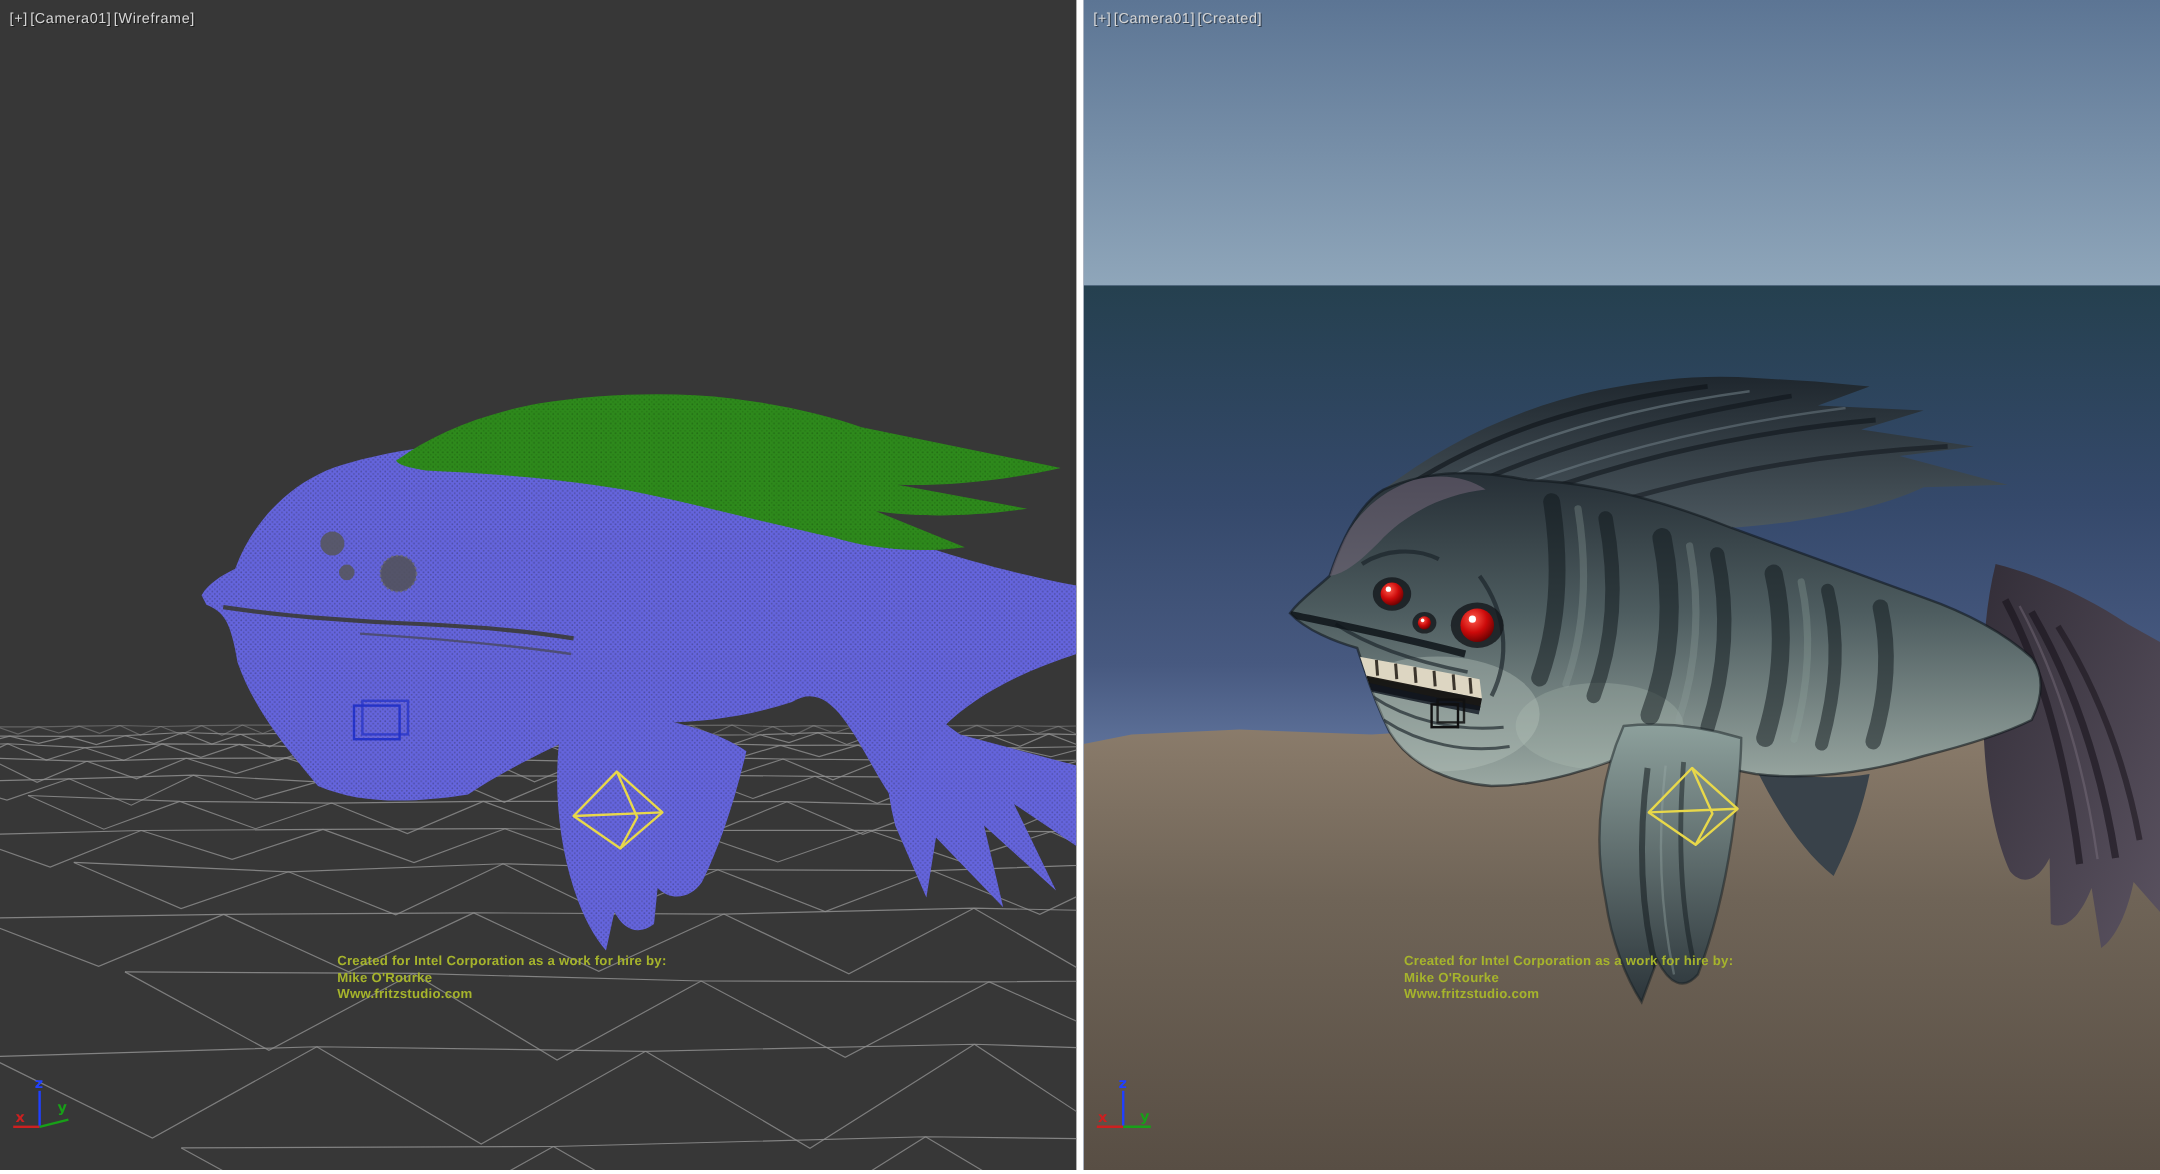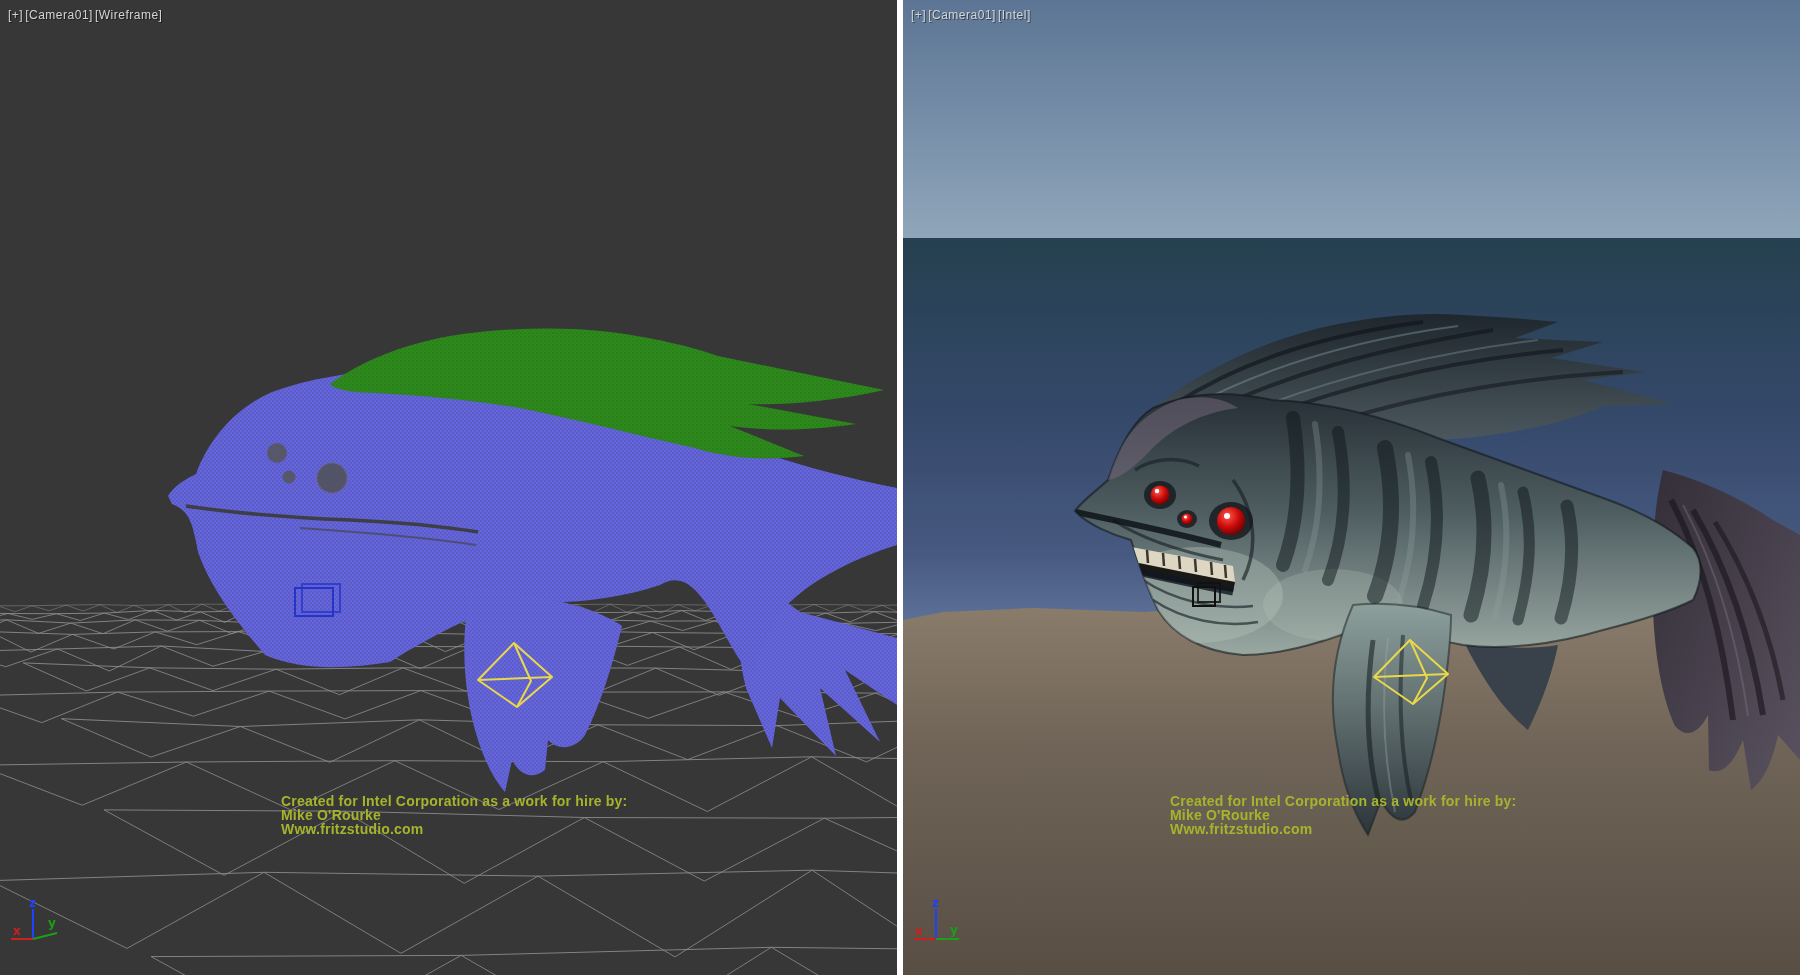--- a/index.html
+++ b/index.html
@@ -6,21 +6,21 @@
   .stage{position:relative;width:1800px;height:978px;background:#ffffff;overflow:hidden;
          font-family:"Liberation Sans", sans-serif;}
   .viewport{position:absolute;top:0;height:975px;width:897px;overflow:hidden;}
   .viewport.left{left:0;background:var(--left-bg,#373737);}
   .viewport.right{left:903px;background:#35496b;}
   .scene{position:absolute;left:0;top:0;width:897px;height:975px;display:block;}
   .vp-label{position:absolute;left:8px;top:8px;display:flex;gap:2px;
             font-size:12px;letter-spacing:.5px;color:var(--label-text,#d4d4d4);
             text-shadow:1px 1px 0 rgba(0,0,0,.45);user-select:none;}
   .vp-label span{cursor:pointer;}
-  .credit{position:absolute;font-size:14px;font-weight:bold;line-height:14px;
+  .credit{position:absolute;font-size:11px;font-weight:bold;line-height:14px;
           color:var(--credit-text,#a6b42c);white-space:nowrap;letter-spacing:.2px;}
   .credit-left{left:281px;top:794px;}
   .credit-right{left:267px;top:794px;}
   .tripod{position:absolute;left:6px;bottom:18px;width:70px;height:60px;overflow:visible;}
   .ax{font-size:12px;font-weight:bold;font-family:"DejaVu Sans", sans-serif;}
   .ax-x{fill:var(--axis-x,#cc2020);}
   .ax-y{fill:var(--axis-y,#18a018);}
   .ax-z{fill:var(--axis-z,#2040ff);}
   .axis-line-x{stroke:var(--axis-x,#cc2020);stroke-width:2;}
   .axis-line-y{stroke:var(--axis-y,#18a018);stroke-width:2;}
@@ -376,21 +376,21 @@
       <g class="octa">
         <path d="M 507 640 L 545 674 L 510 704 L 471 677 Z"></path>
         <path d="M 471 677 L 545 674"></path>
         <path d="M 507 640 L 524 678 L 510 704"></path>
       </g>
     </svg>
 
     <div class="vp-label">
       <span>[+]</span>
       <span>[Camera01]</span>
-      <span>[Intel]</span>
+      <span>[Created]</span>
     </div>
 
     <div class="credit credit-right">
       <div>Created for Intel Corporation as a work for hire by:</div>
       <div>Mike O'Rourke</div>
       <div>Www.fritzstudio.com</div>
     </div>
 
     <svg class="tripod" viewBox="0 0 70 60">
       <line class="axis-line-z" x1="27" y1="42" x2="27" y2="12"></line>

